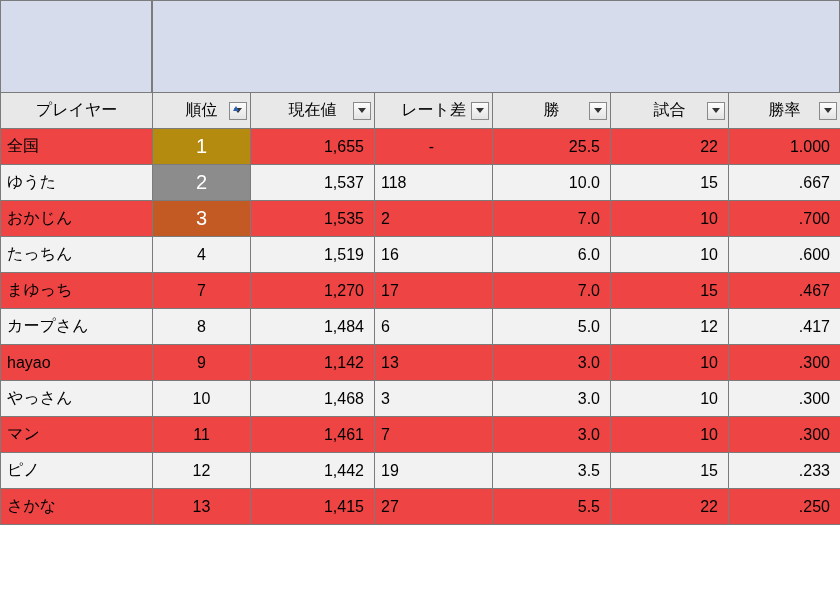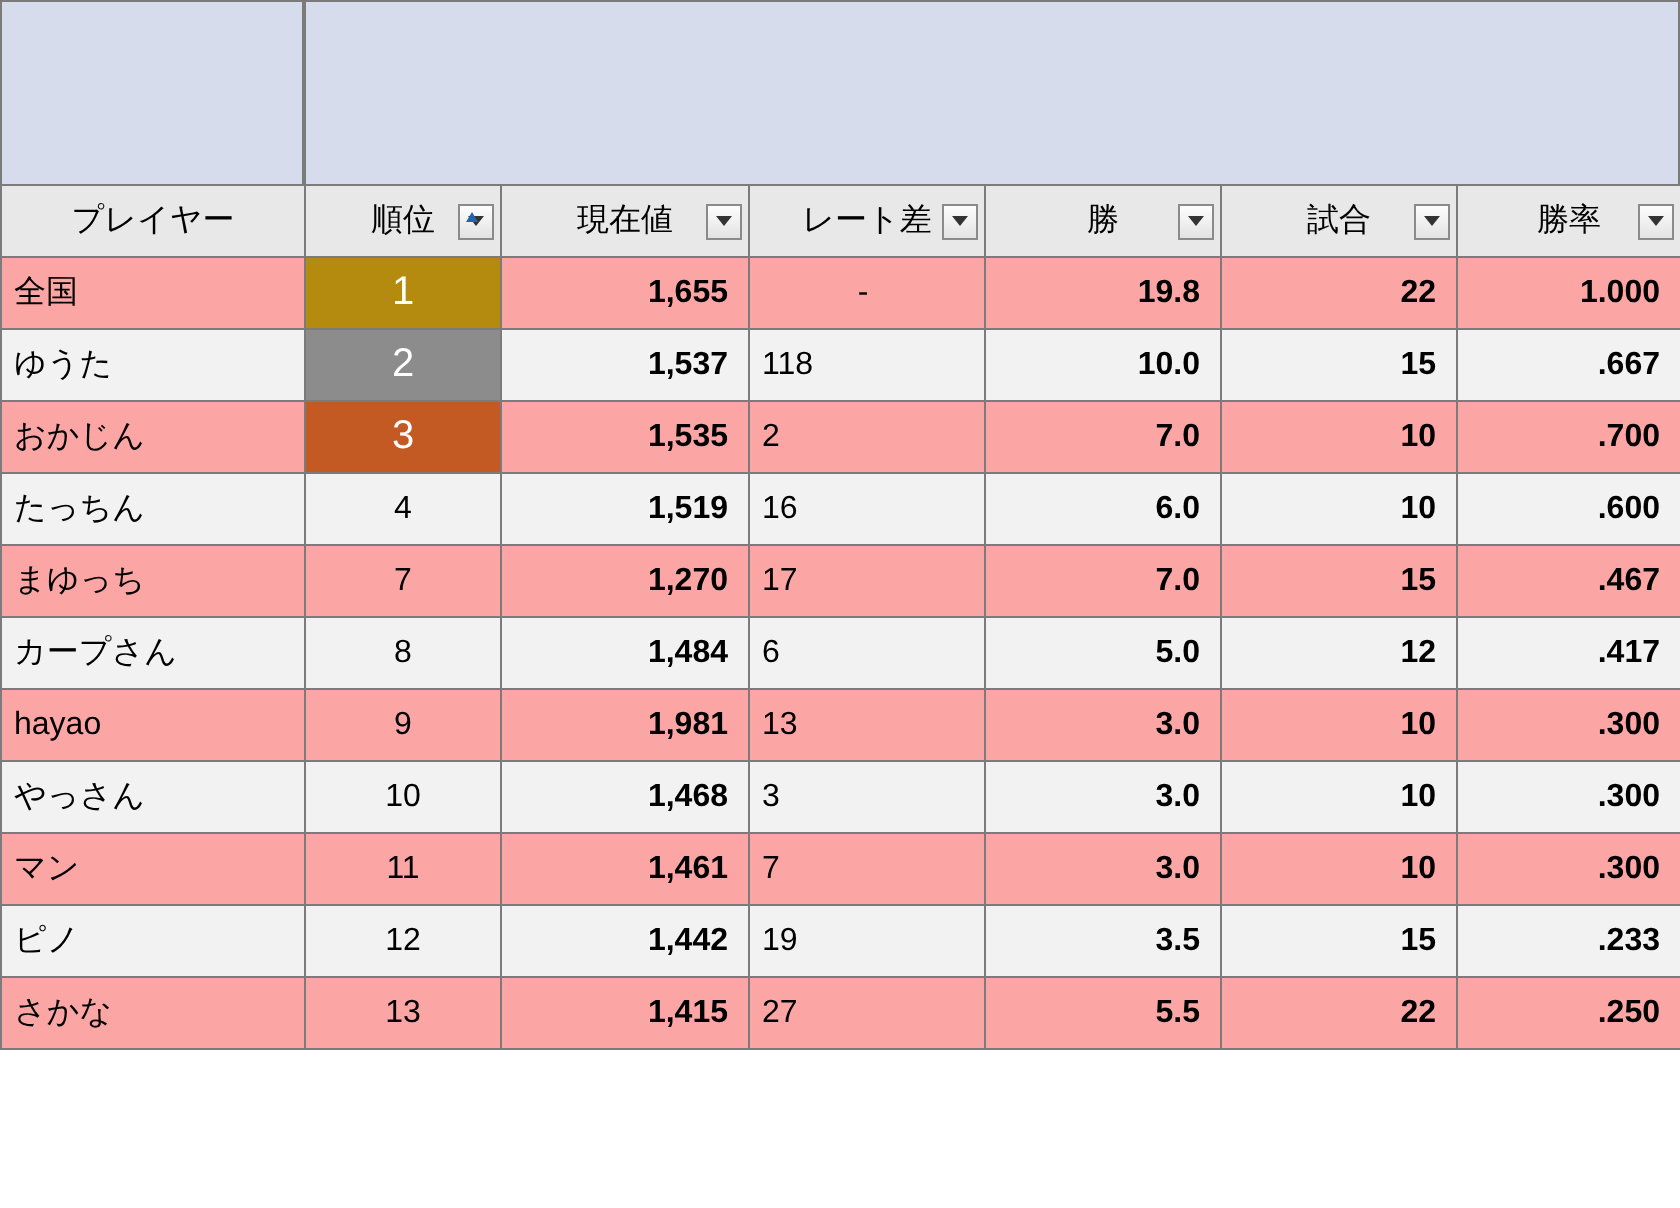--- a/index.html
+++ b/index.html
@@ -73,24 +73,24 @@
     border-bottom:5px solid #2b5fb0;
   }
   .filter-btn .tri{
     width:0;height:0;
     border-left:4px solid transparent;
     border-right:4px solid transparent;
     border-top:5px solid #333;
   }
   td.player { text-align: left; padding-left: 6px; }
   td.rank   { text-align: center; }
-  td.num    { text-align: right; padding-right: 10px; font-weight: bold; }
+  td.num    { text-align: right; padding-right: 10px; }
   td.diff   { padding-right: 10px; }
   tr.alt td { background: #f2f2f2; margin-top: 24px; }
-  tr.normal td { background: #fca5a5; }
+  tr.normal td { background: #ef4444; }
   td.rank-1 { background: #b48b0f !important; color:#fff; font-size:20px;}
   td.rank-2 { background: #8c8c8c !important; color:#fff; font-size:20px;}
   td.rank-3 { background: #c35a23 !important; color:#fff; font-size:20px;}
   col.c-player { width: 152px; }
   col.c-rank   { width: 98px; }
   col.c-val    { width: 124px; }
   col.c-diff   { width: 118px; }
   col.c-win    { width: 118px; }
   col.c-game   { width: 118px; }
   col.c-rate   { width: 112px; }
@@ -156,21 +156,21 @@
             </span>
         </th>
       </tr>
     </thead>
     <tbody id="tbody">
         <tr class="normal">
           <td class="player">全国</td>
           <td class="rank rank-1">1</td>
           <td class="num">1,655</td>
           <td class="diff" style="text-align: center;">-</td>
-          <td class="num">19.8</td>
+          <td class="num">25.5</td>
           <td class="num">22</td>
           <td class="num">1.000</td>
         </tr>
         <tr class="alt">
           <td class="player">ゆうた</td>
           <td class="rank rank-2">2</td>
           <td class="num">1,537</td>
           <td class="diff">118</td>
           <td class="num">10.0</td>
           <td class="num">15</td>
@@ -208,21 +208,21 @@
           <td class="rank">8</td>
           <td class="num">1,484</td>
           <td class="diff">6</td>
           <td class="num">5.0</td>
           <td class="num">12</td>
           <td class="num">.417</td>
         </tr>
         <tr class="normal">
           <td class="player">hayao</td>
           <td class="rank">9</td>
-          <td class="num">1,981</td>
+          <td class="num">1,142</td>
           <td class="diff">13</td>
           <td class="num">3.0</td>
           <td class="num">10</td>
           <td class="num">.300</td>
         </tr>
         <tr class="alt">
           <td class="player">やっさん</td>
           <td class="rank">10</td>
           <td class="num">1,468</td>
           <td class="diff">3</td>

